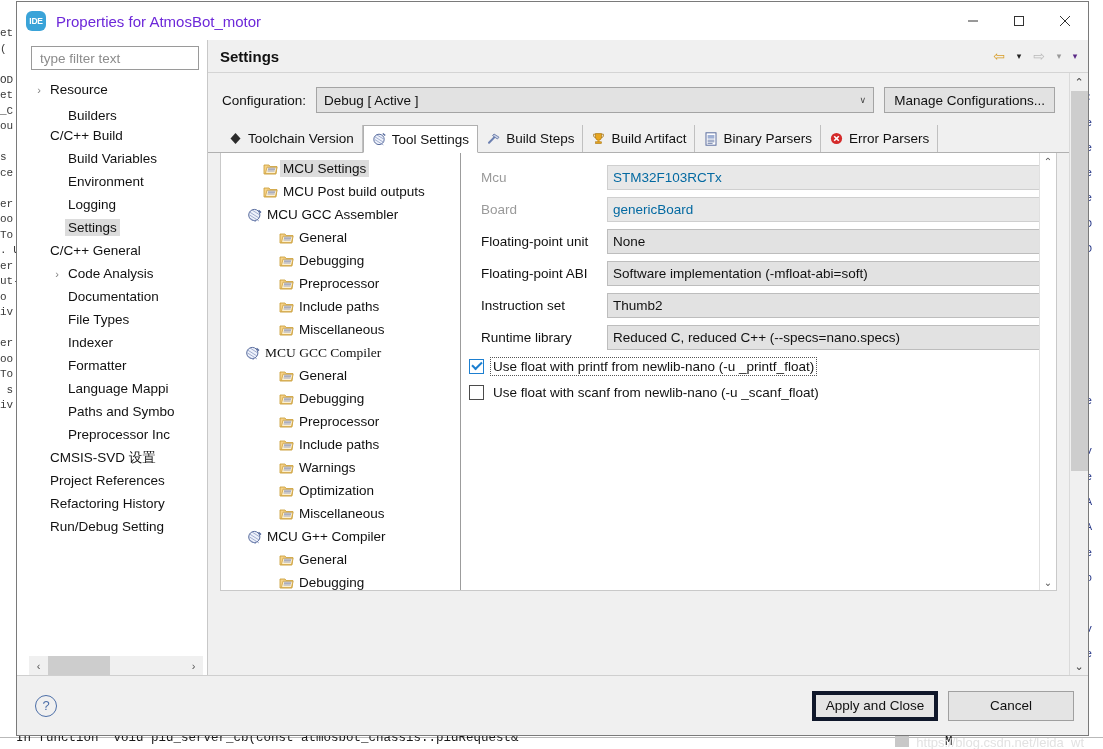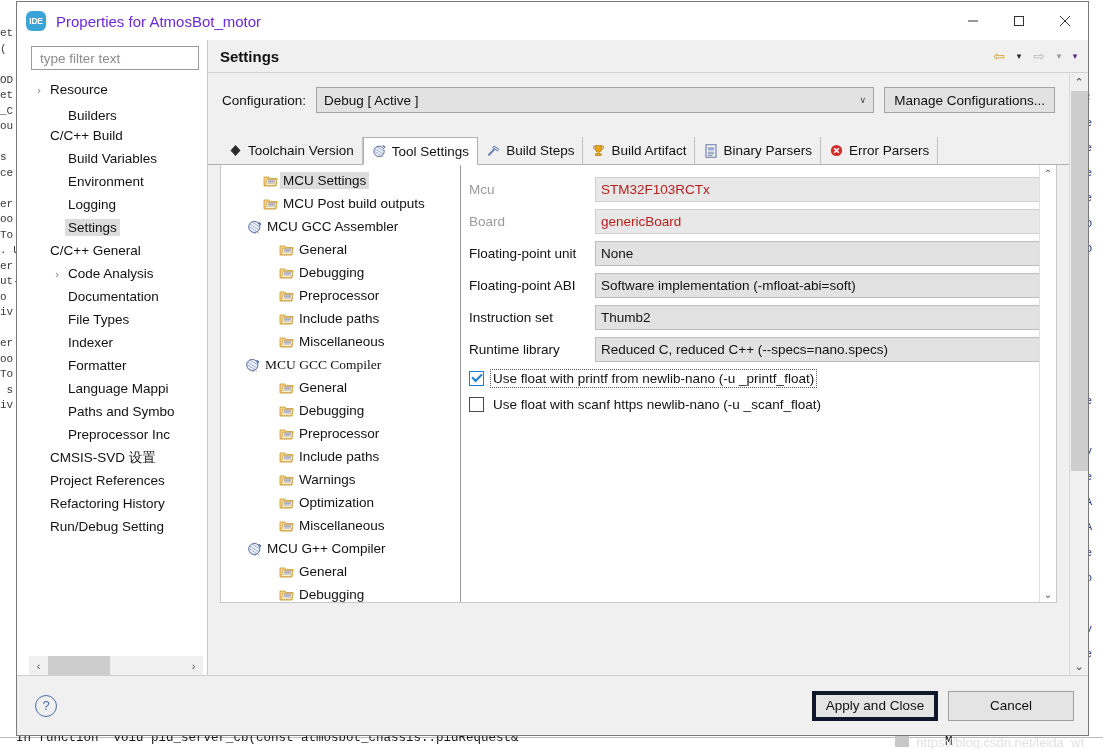--- a/index.html
+++ b/index.html
@@ -247,21 +247,20 @@
     cursor: default;
   }
 
   
   .tabstrip {
     display: flex; align-items: flex-end;
     padding-left: 12px;
     height: 28px;
     border-bottom: 1px solid #b0b0b0;
     background: #f0f0f0;
-    margin-top: 12px;
   }
   .tab {
     display: flex; align-items: center; gap: 5px;
     height: 27px;
     padding: 0 8px;
     font-size: 13.5px; color: #111;
     border-right: 1px solid #c0c0c0;
     background: #f0f0f0;
     position: relative;
     cursor: default;
@@ -318,32 +317,33 @@
     overflow: hidden;
   }
   .frow {
     display: flex; align-items: center;
     height: 32px;
   }
   .flabel {
     width: 128px; min-width: 128px;
     font-size: 13.5px; color: #111;
     padding-left: 2px;
+    margin-left: 12px;
   }
   .flabel.dim { color: #9a9a9a; }
   .fval {
     flex: 1;
     height: 25px;
     background: #e2e2e2;
     border: 1px solid #bdbdbd;
     display: flex; align-items: center;
     padding: 0 5px;
     font-size: 13.5px; color: #111;
   }
-  .fval.readonly { color: #b91c1c; background: #e8e8e8; border-color: #cfcfcf; }
+  .fval.readonly { color: #0369a1; background: #e8e8e8; border-color: #cfcfcf; }
 
   .crow {
     display: flex; align-items: center;
     height: 26px;
     gap: 7px;
     padding-left: 2px;
   }
   .cbox {
     width: 15px; height: 15px; min-width: 15px;
     border: 1px solid #4b4b4b;
@@ -946,21 +946,21 @@
                 <div class="frow">
                   <div class="flabel">Runtime library</div>
                   <div class="fval">Reduced C, reduced C++ (--specs=nano.specs)</div>
                 </div>
                 <div class="crow">
                   <span class="cbox checked"></span>
                   <span class="clabel focus">Use float with printf from newlib-nano (-u _printf_float)</span>
                 </div>
                 <div class="crow">
                   <span class="cbox"></span>
-                  <span class="clabel">Use float with scanf https newlib-nano (-u _scanf_float)</span>
+                  <span class="clabel">Use float with scanf from newlib-nano (-u _scanf_float)</span>
                 </div>
               </div>
             <div class="inner-vscroll">
               <div class="arr">⌃</div>
               <div class="arr">⌄</div>
             </div>
           </div>
 
         </div>
 

